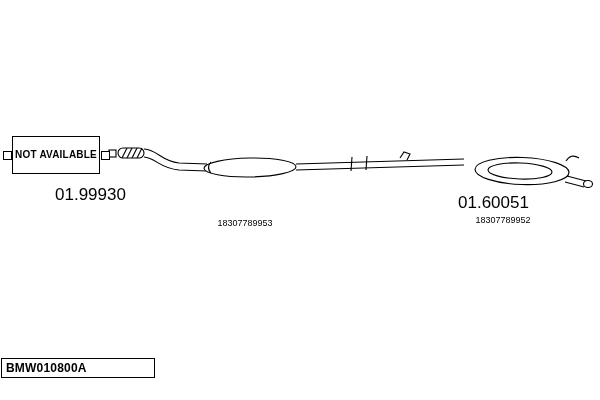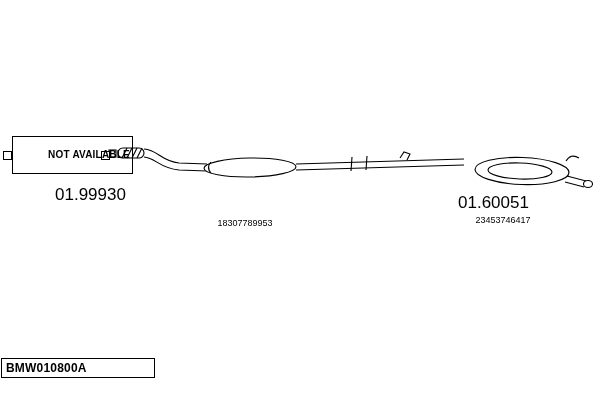--- a/index.html
+++ b/index.html
@@ -13,21 +13,20 @@
   }
   svg{position:absolute;left:0;top:0;}
   .abs{position:absolute;}
   .na-box{
     left:12px;top:136px;width:86px;height:36px;
     border:1.6px solid #000;
     display:flex;align-items:center;justify-content:center;
     text-align:center;
     font-size:10px;font-weight:bold;line-height:1.35;
     letter-spacing:0.2px;
-    padding-left:33px;
   }
   .sq{
     width:7px;height:7px;border:1.2px solid #000;background:#fff;
   }
   .sq-left{left:3px;top:151px;}
   .sq-right{left:101px;top:151px;}
   .part-code{
     font-size:17px;
     font-weight:400;
     white-space:nowrap;
@@ -108,19 +107,19 @@
 
   <div class="abs na-box">
     <span>NOT AVAILABLE</span>
   </div>
 
   <div class="abs part-code pc-front">01.99930</div>
 
   <div class="abs oem oem-center">18307789953</div>
 
   <div class="abs part-code pc-rear">01.60051</div>
-  <div class="abs oem oem-rear">23453746417</div>
+  <div class="abs oem oem-rear">18307789952</div>
 
   <div class="abs footer-box">
     <span>BMW010800A</span>
   </div>
 
 </div>
 
 </body></html>

